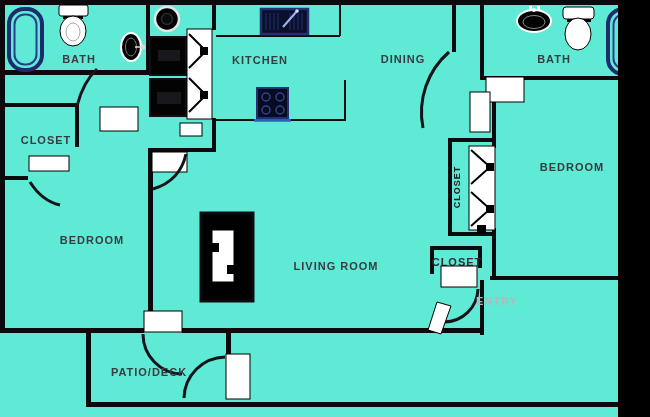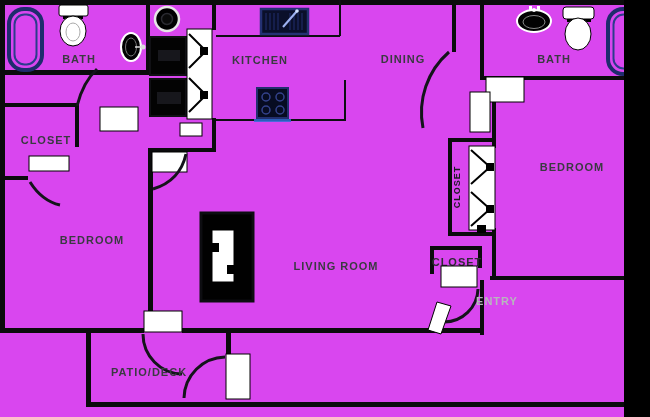--- a/index.html
+++ b/index.html
@@ -1,17 +1,17 @@
 <!DOCTYPE html>
 <html><head>
 <meta charset="utf-8">
 <style>
   html,body{margin:0;padding:0;background:#000;}
-  #stage{position:relative;width:624px;height:417px;background:#d946ef;overflow:hidden;
-         font-family:"Liberation Sans", sans-serif;}
+  #stage{position:relative;width:574px;height:417px;background:#5eead4;overflow:hidden;
+         font-family:"Liberation Sans", sans-serif;padding-left:44px;}
   svg{position:absolute;top:0;left:0;}
   .room-label{fill:#3a3a41;font-family:"Liberation Sans",sans-serif;font-size:11px;
               font-weight:700;letter-spacing:1px;text-anchor:middle;}
   .room-label.dim{fill:#2c2c33;}
   .room-label.vdim{fill:#1a1a20;font-size:9px;}
   .room-label.light{fill:#b7b7bc;}
   .wall{fill:#0b0b0d;}
   .cline{stroke:#0e0e12;stroke-width:2;fill:none;}
   .arc{stroke:#14141a;stroke-width:3;fill:none;}
   .doorpanel{fill:#ffffff;stroke:#000;stroke-width:1;}

